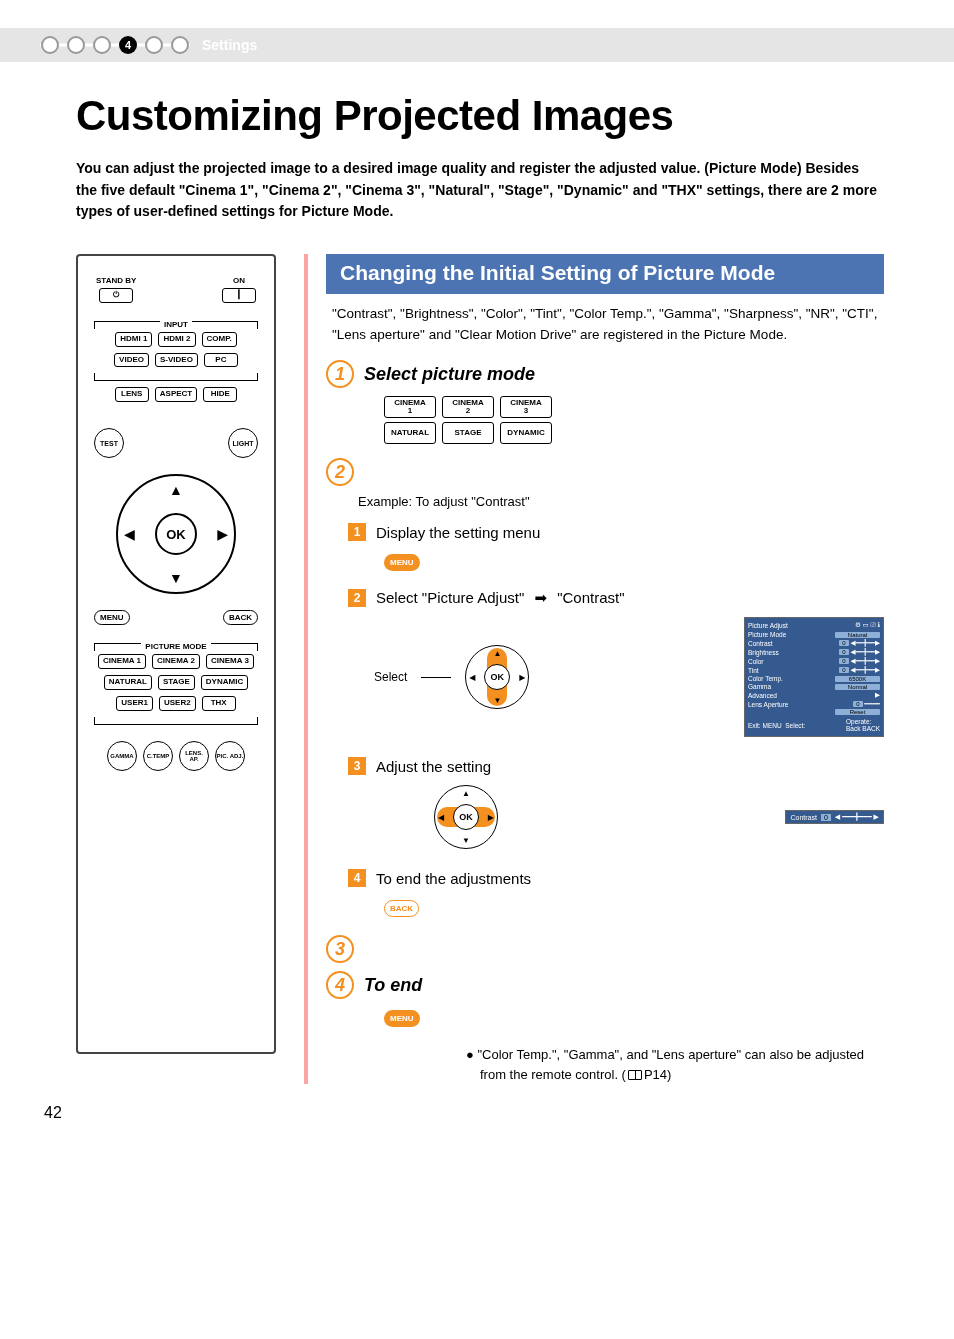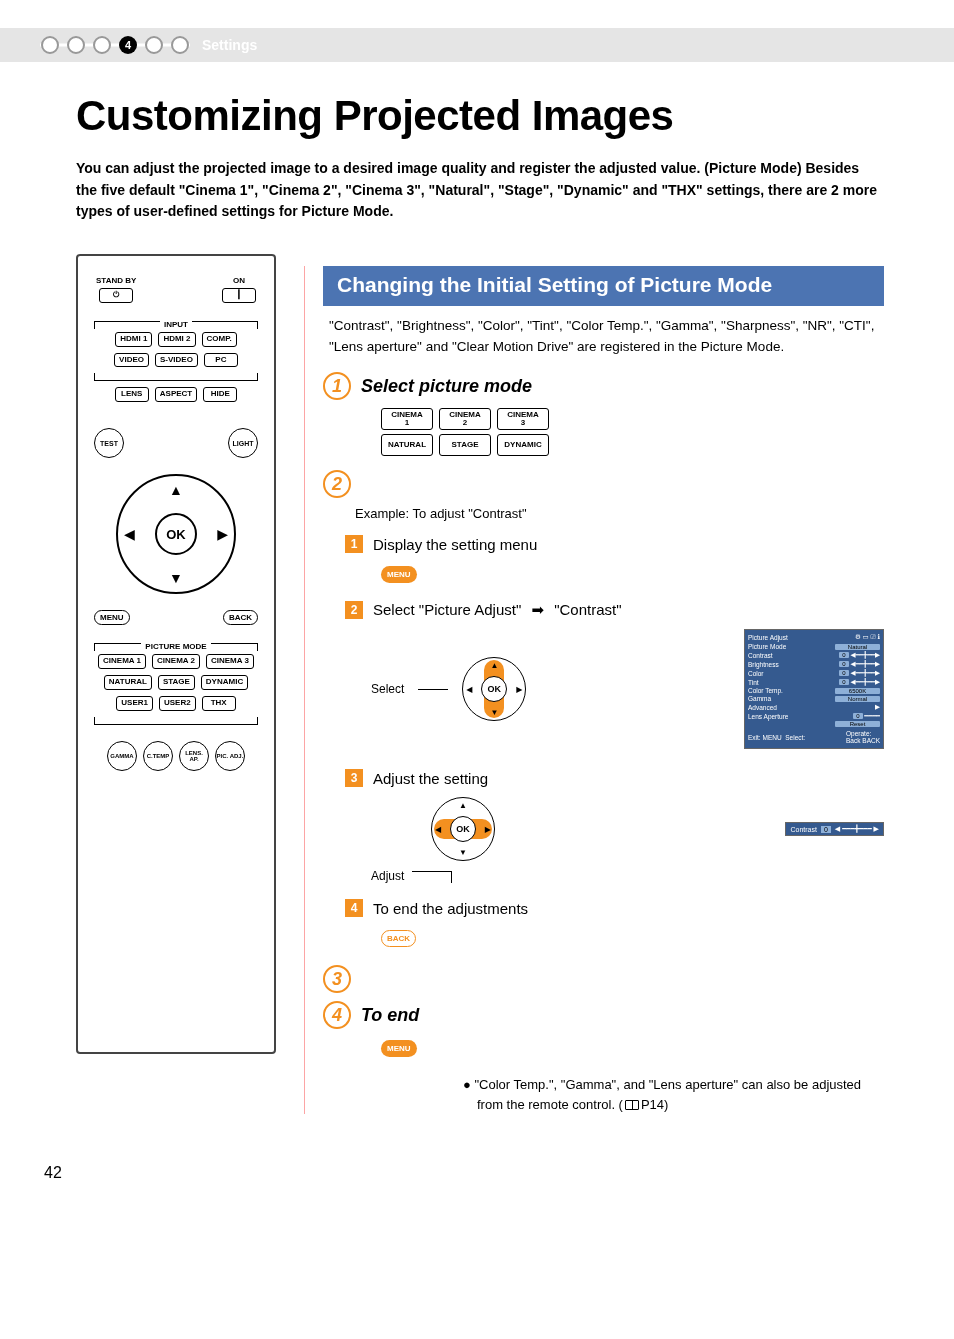--- a/index.html
+++ b/index.html
@@ -135,23 +135,22 @@
     font-size:14px;
     color:#000;
   }
   .dpad .up{top:8px; left:50%; transform:translateX(-50%);}
   .dpad .down{bottom:8px; left:50%; transform:translateX(-50%);}
   .dpad .left{left:8px; top:50%; transform:translateY(-50%);}
   .dpad .right{right:8px; top:50%; transform:translateY(-50%);}
 
   .right-col {
     flex:1;
-    border-left:1px solid #fca5a5;
+    border-left:4px solid #fca5a5;
     padding-left:18px;
-    margin-top:12px;
   }
   .section-band {
     background:#4c74b2;
     color:#fff;
     font-size:21px;
     font-weight:600;
     padding:6px 14px 8px;
     line-height:1.25;
     margin-bottom:10px;
   }
@@ -315,21 +314,20 @@
   .foot-note {
     font-size:13px;
     margin-left:140px;
     text-indent:-14px;
     padding-left:14px;
     line-height:1.5;
   }
   .foot-note::before{content:'● '; }
   .page-num{
     font-size:16px;
-    margin-top:30px;
     margin-left:44px;
   }
   .book-icon{
     display:inline-block;
     width:14px;height:10px;
     border:1px solid #000;
     border-radius:1px;
     vertical-align:middle;
     margin:0 2px;
     position:relative;
@@ -565,24 +563,20 @@
             <span class="arr r">▶</span>
           <div class="ok">OK</div>
         </div>
         <div style="flex:1"></div>
         <span class="osd-mini">
           <span>Contrast</span>
           <span class="chip">0</span>
           <span>◀ ━━━╋━━━ ▶</span>
         </span>
       </div>
-      <div style="margin-left:48px;font-size:12px;margin-top:-12px;margin-bottom:16px">
-        <span>Adjust</span>
-        <span style="display:inline-block;width:40px;border-top:1px solid #000;height:12px;border-right:1px solid #000;vertical-align:middle;margin-left:4px"></span>
-      </div>
 
       <div class="sub-step">
         <span class="sub-num">4</span>
         <span>To end the adjustments</span>
       </div>
       <div class="icon-block">
         <span class="back-badge">BACK</span>
       </div>
 
       <div class="step-row">

